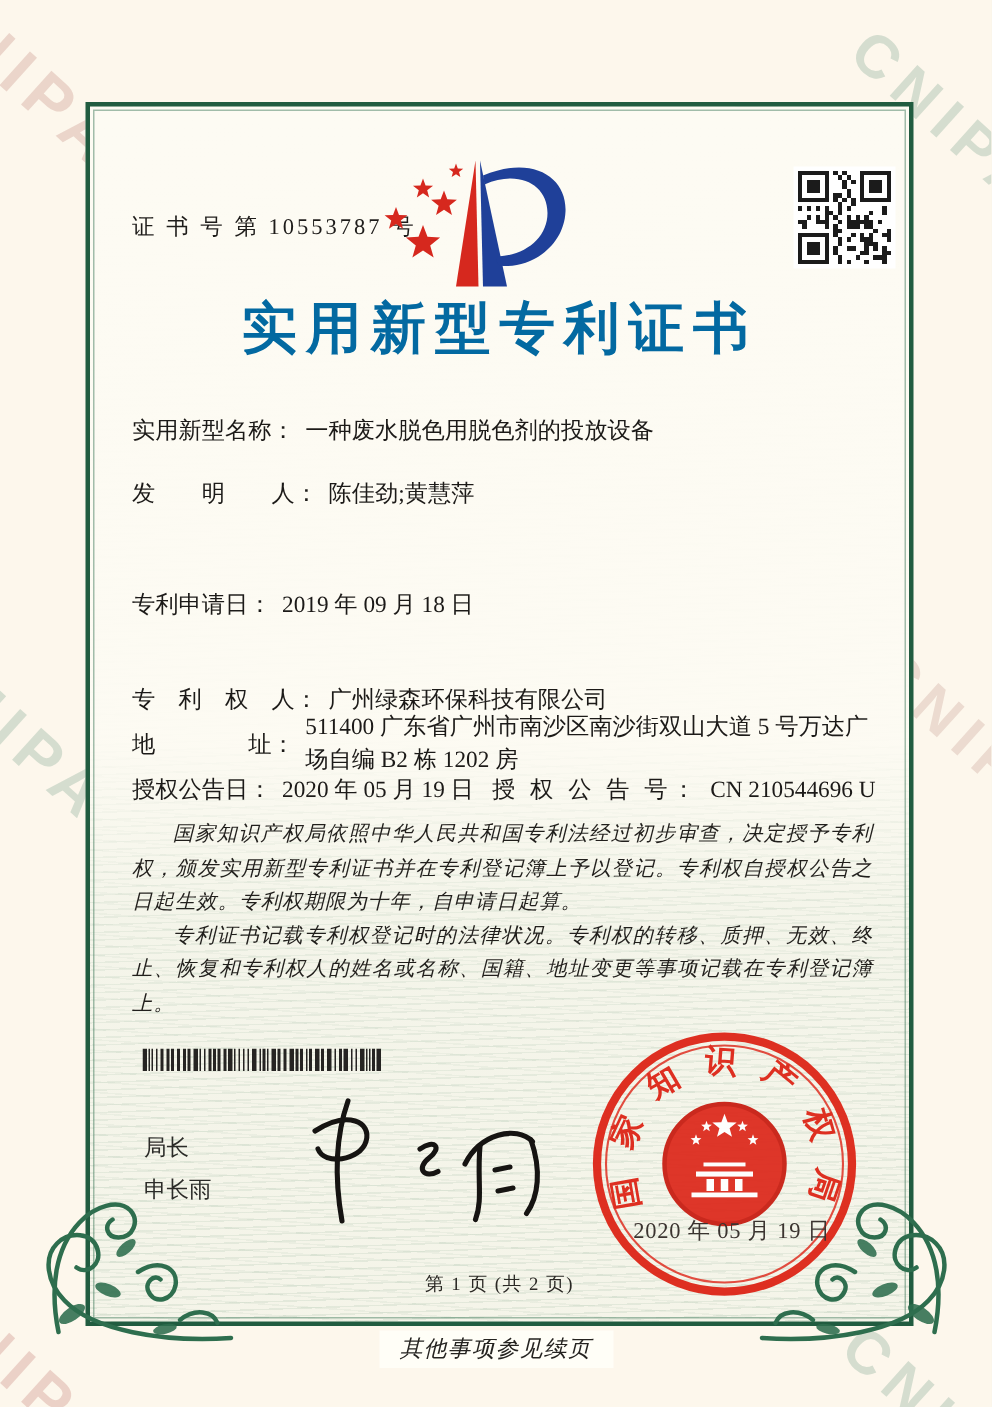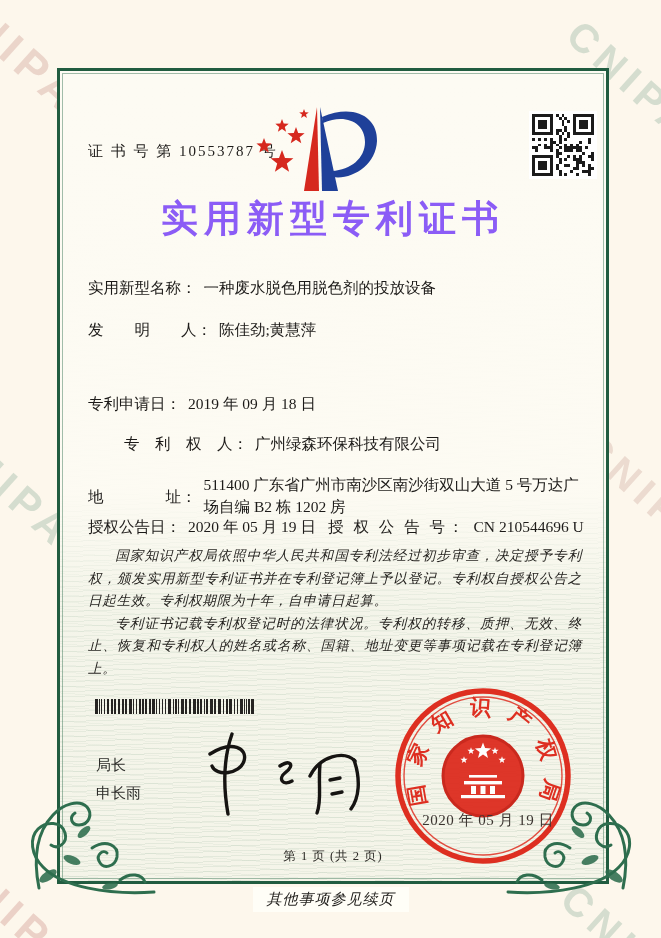--- a/index.html
+++ b/index.html
@@ -38,29 +38,29 @@
 
   .orn{position:absolute;z-index:4;pointer-events:none;}
   .orn svg{display:block;}
   .orn-br{transform:scaleX(-1);}
 
   
   .cert-no{position:absolute;left:88px;top:110px;z-index:5;font-size:15px;color:var(--ink);letter-spacing:2px;margin-top:32px;}
   .logo{position:absolute;left:252px;top:102px;z-index:5;}
   .qr{position:absolute;left:529px;top:111px;width:68px;height:68px;background:#fff;padding:3px;z-index:5;}
   .title{position:absolute;left:57px;top:194px;width:552px;text-align:center;z-index:5;
-         font-size:37px;font-weight:bold;letter-spacing:6px;color:#8b5cf6;}
+         font-size:37px;font-weight:bold;letter-spacing:6px;color:#0369a1;}
 
   
   .row{position:absolute;left:88px;width:500px;display:flex;z-index:5;
        font-size:15.5px;color:#1c1a18;line-height:21px;align-items:center;}
   .row .lbl{white-space:pre;flex:0 0 auto;}
   .row .val{margin-left:7px;}
   .r1{top:277px;} .r2{top:319px;} .r3{top:360px;} .r4{top:393px;}
-  .r5{top:433px;margin-left:36px;} .r6{top:474px;} .r6 .val{width:392px;line-height:22px;}
+  .r5{top:456px;} .r6{top:474px;} .r6 .val{width:392px;line-height:22px;}
   .r7{top:516px;} .g2{position:absolute;left:240px;top:0;display:flex;}
   .g2 .lbl{letter-spacing:3px;}
 
   
   .legal{position:absolute;left:88px;top:545px;width:494px;z-index:5;
          font-size:13.6px;line-height:22.6px;font-style:italic;color:#211f1c;
          text-align:justify;letter-spacing:.7px;}
   .legal p{text-indent:2em;}
 
   .barcode{position:absolute;left:95px;top:699px;z-index:5;}

